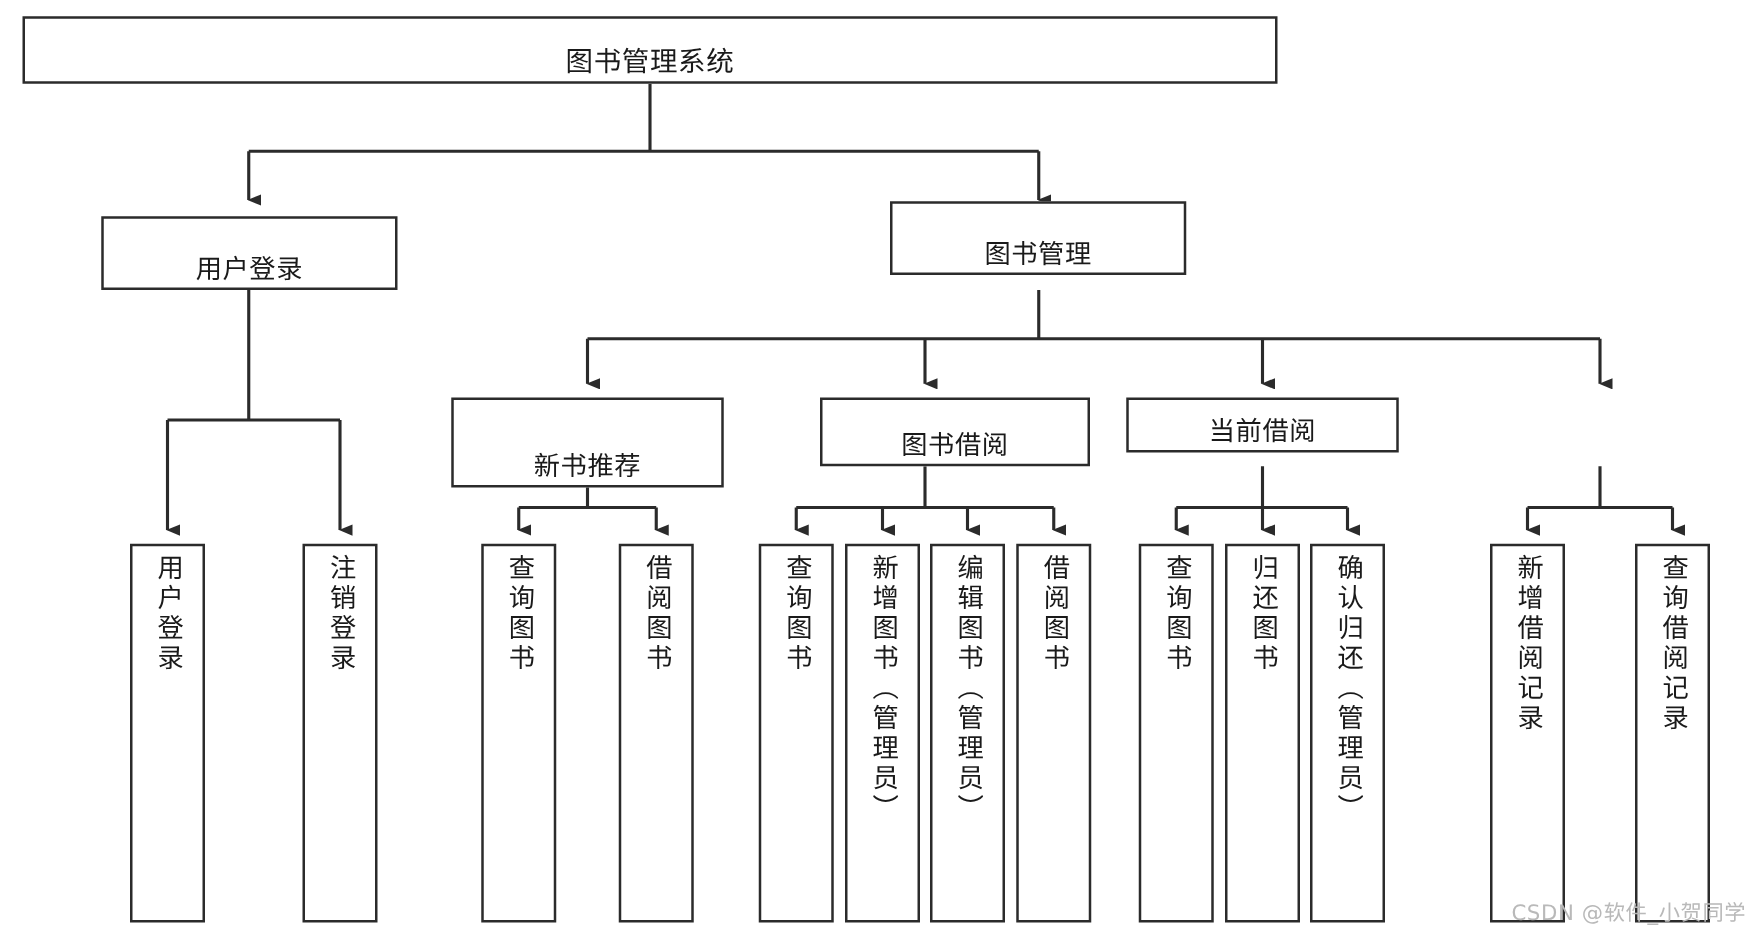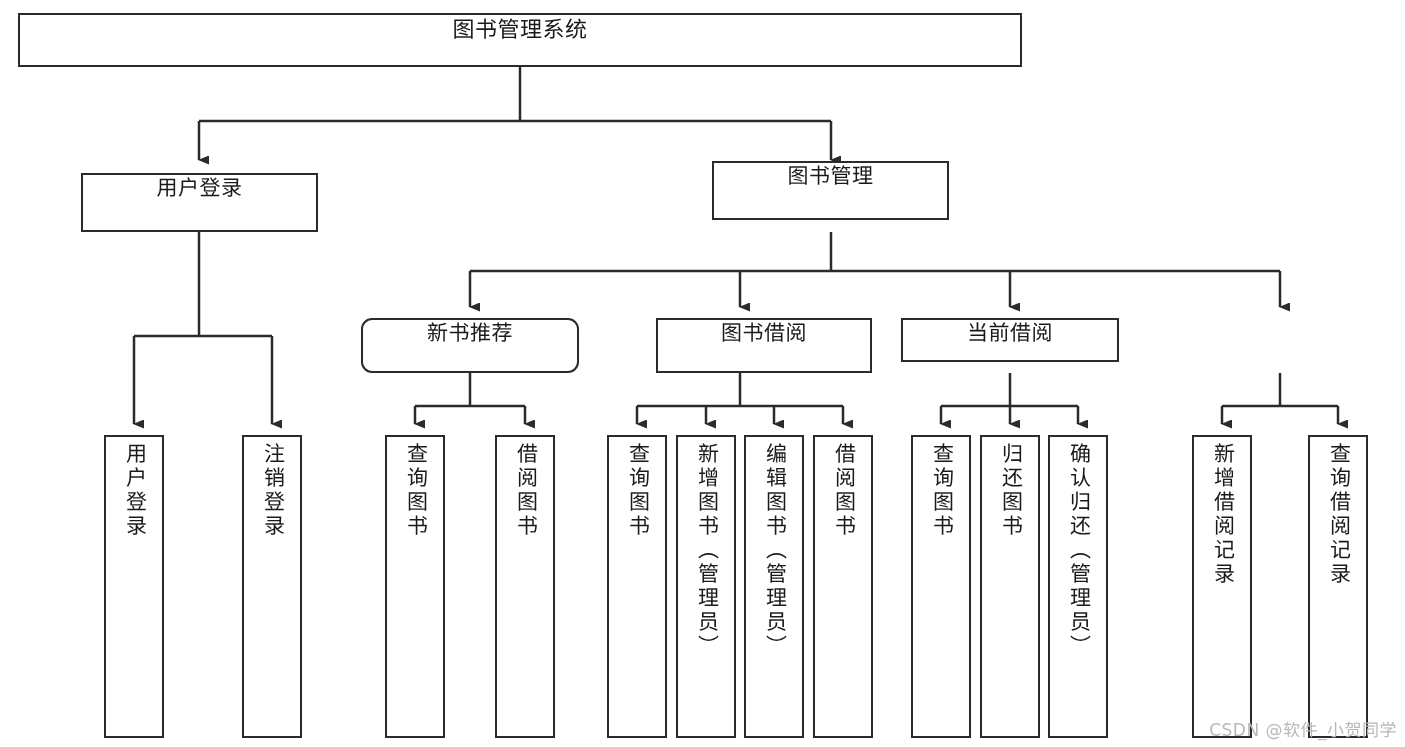--- a/index.html
+++ b/index.html
@@ -24,21 +24,21 @@
     top: 0;
     width: 1405px;
     height: 747px;
   }
   .node {
     position: absolute;
     box-sizing: border-box;
     border: 2px solid #2b2b2b;
     background: #ffffff;
     display: flex;
-    align-items: flex-start;
+    align-items: flex-end;
     justify-content: center;
     color: #1a1a1a;
     z-index: 2;
   }
   .node-label {
     display: block;
     text-align: center;
     line-height: 1.32;
     white-space: pre;
   }
@@ -147,21 +147,21 @@
   </div>
 
   <div class="node horiz" style="left:81px; top:173px; width:237px; height:59px;">
     <span class="node-label">用户登录</span>
   </div>
 
   <div class="node horiz" style="left:712px; top:161px; width:237px; height:59px;">
     <span class="node-label">图书管理</span>
   </div>
 
-  <div class="node horiz" style="left:361px; top:318px; width:218px; height:55px;border-radius:11px;">
+  <div class="node horiz" style="left:361px; top:318px; width:218px; height:72px;">
     <span class="node-label">新书推荐</span>
   </div>
 
   <div class="node horiz" style="left:656px; top:318px; width:216px; height:55px;">
     <span class="node-label">图书借阅</span>
   </div>
 
   <div class="node horiz" style="left:901px; top:318px; width:218px; height:44px;">
     <span class="node-label">当前借阅</span>
   </div>

